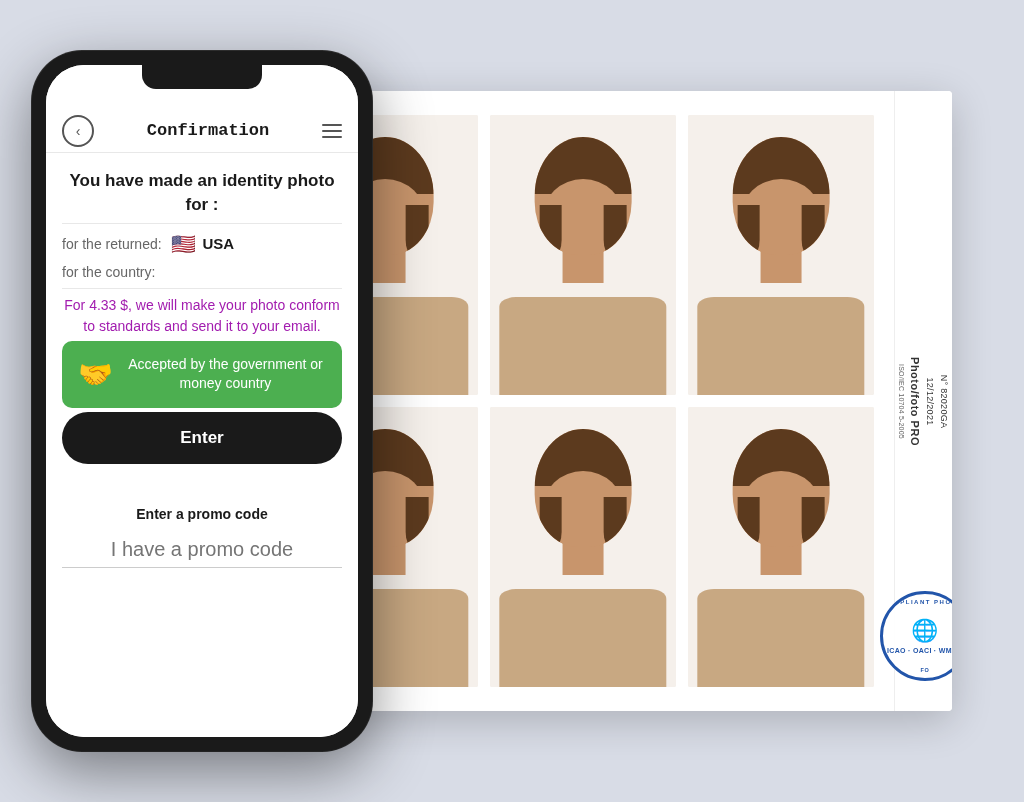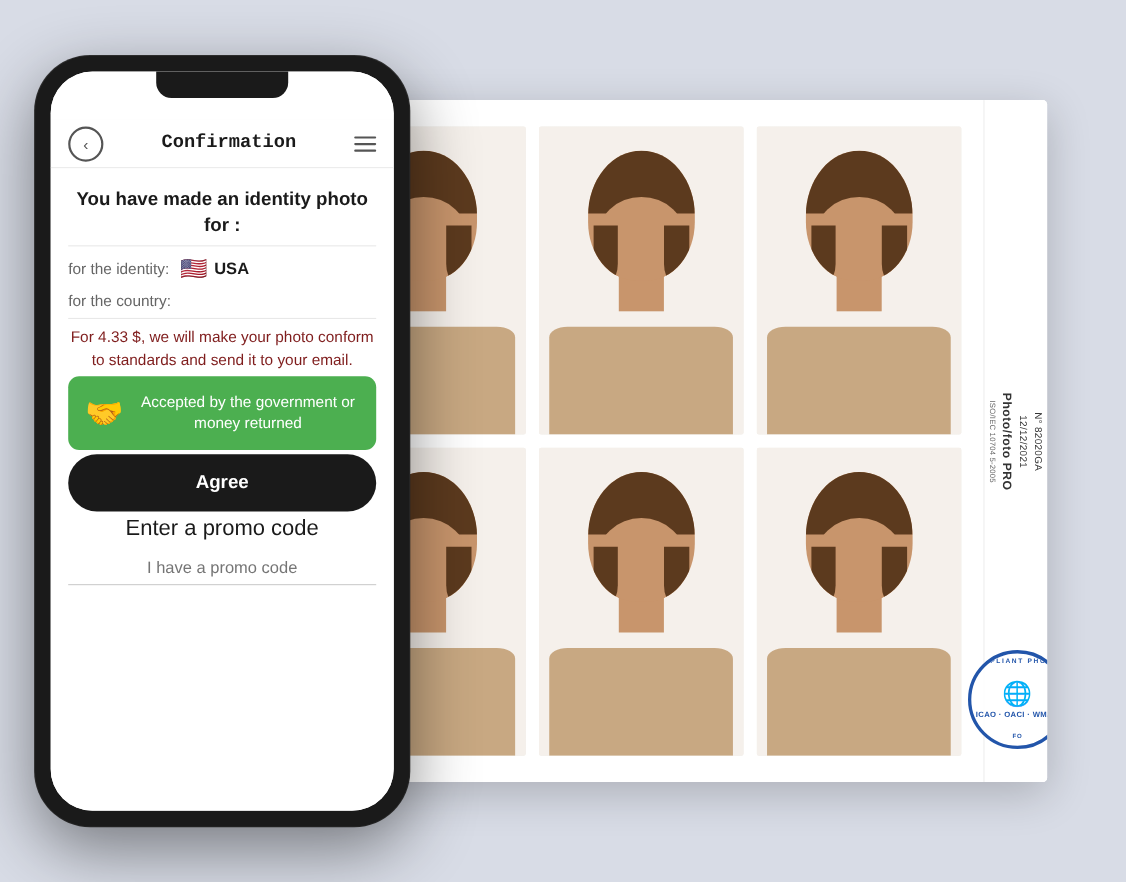--- a/index.html
+++ b/index.html
@@ -168,21 +168,21 @@
     }
 
     .divider {
       height: 1px;
       background: #e8e8e8;
       margin: 2px 0;
     }
 
     .pricing-text {
       font-size: 14px;
-      color: #7f1d1d;
+      color: #a21caf;
       line-height: 1.5;
       text-align: center;
     }
 
     .guarantee-banner {
       background: #4caf50;
       border-radius: 10px;
       padding: 14px 16px;
       display: flex;
       align-items: center;
@@ -214,32 +214,33 @@
       cursor: pointer;
       text-align: center;
       width: 100%;
     }
 
     .promo-section {
       text-align: center;
     }
 
     .promo-heading {
-      font-size: 20px;
-      font-weight: 400;
+      font-size: 14px;
+      font-weight: 700;
       color: #1a1a1a;
       margin-bottom: 10px;
+      margin-top: 38px;
     }
 
     .promo-input {
       width: 100%;
       border: none;
       border-bottom: 1px solid #ccc;
       padding: 6px 0;
-      font-size: 15px;
+      font-size: 20px;
       color: #999;
       text-align: center;
       outline: none;
       background: transparent;
     }
 
     
     .photo-sheet {
       position: absolute;
       left: 240px;
@@ -590,41 +591,41 @@
         </div>
       </div>
 
       <div class="phone-content">
 
         <div class="confirmation-heading">You have made an identity photo for :</div>
 
         <div class="divider"></div>
 
         <div class="detail-row">
-          <span class="detail-label">for the identity:</span>
+          <span class="detail-label">for the returned:</span>
           <span class="detail-value">
             <span class="flag-emoji">🇺🇸</span>
             <span>USA</span>
           </span>
         </div>
 
         <div class="detail-row">
           <span class="detail-label">for the country:</span>
         </div>
 
         <div class="divider"></div>
 
         <div class="pricing-text">For 4.33 $, we will make your photo conform to standards and send it to your email.</div>
 
         <div class="guarantee-banner">
           <span class="guarantee-icon">🤝</span>
-          <span class="guarantee-text">Accepted by the government or money returned</span>
-        </div>
-
-        <button class="agree-btn">Agree</button>
+          <span class="guarantee-text">Accepted by the government or money country</span>
+        </div>
+
+        <button class="agree-btn">Enter</button>
 
         <div class="promo-section">
           <div class="promo-heading">Enter a promo code</div>
           <input class="promo-input" type="text" placeholder="I have a promo code" style="">
         </div>
 
       </div>
     </div>
   </div>
 

